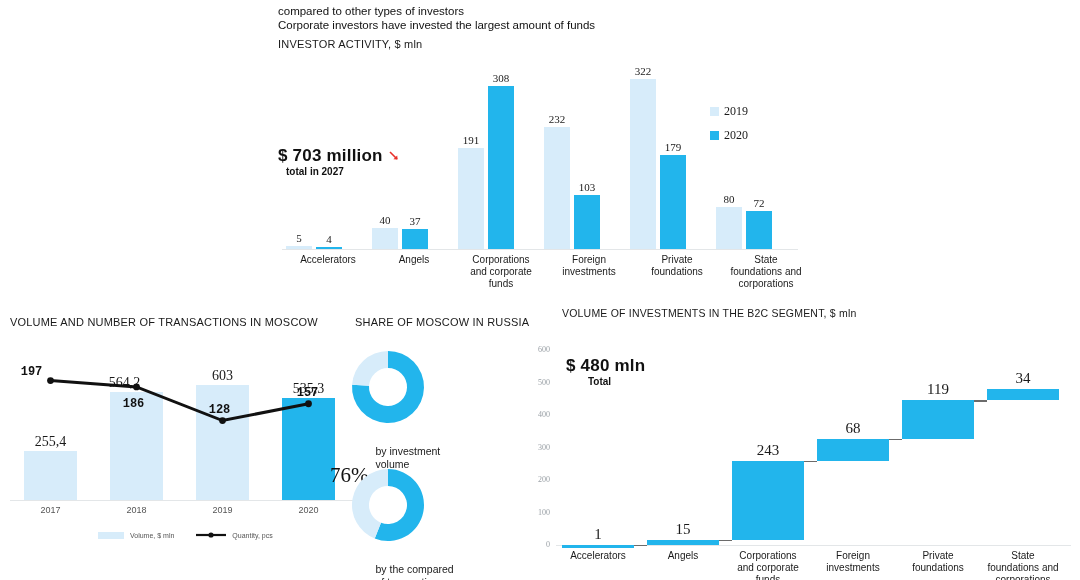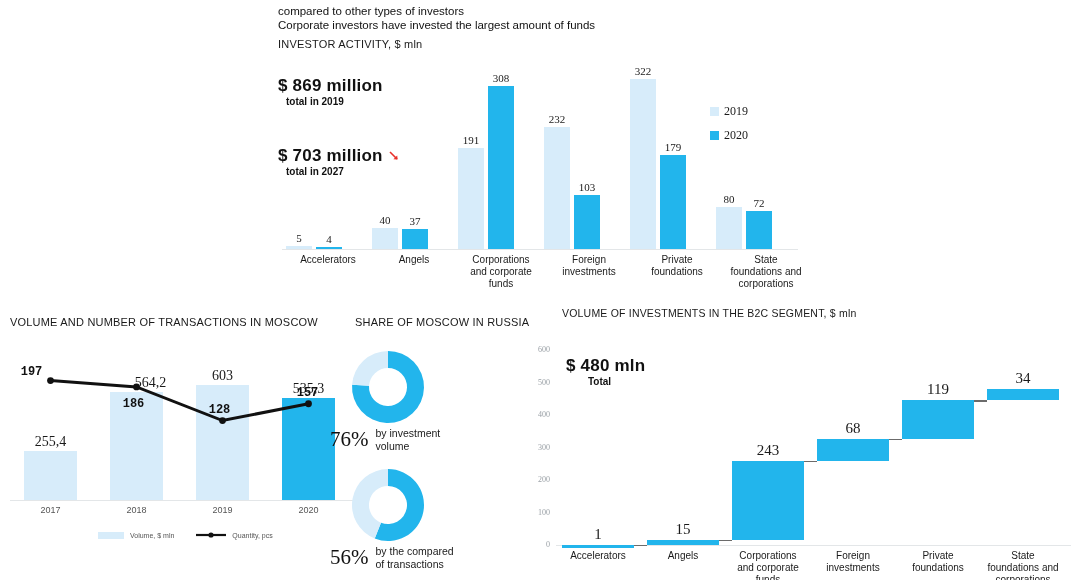--- a/index.html
+++ b/index.html
@@ -48,21 +48,21 @@
 
   
   #bl-chart { left: 10px; top: 345px; width: 350px; height: 185px; }
   .poly-line { position: absolute; left: 0; top: 0; overflow: visible; }
 
   .mini-legend { display: flex; align-items: center; gap: 6px; }
   .mini-legend-text { font-size: 7px; color: #555; }
 
   
   .donut-pct {
-    font-family: "Liberation Serif", serif; font-size: 21px; color: #111;
+    font-family: "Liberation Serif", serif; font-size: 21px; color: #111; margin-top: 36px;
   }
   .donut-desc { font-size: 10.5px; line-height: 12.5px; color: #1a1a1a; }
 
   
   #wf-chart { left: 556px; top: 330px; width: 515px; height: 200px; }
   .wf-connector { position: absolute; height: 1.5px; background: #6b6b6b; }
 </style>
 </head>
 <body>
 
@@ -70,24 +70,20 @@
 
   <div class="abs headline" style="left:278px; top:4px; width:400px;">
     <div>compared to other types of investors</div>
     <div>Corporate investors have invested the largest amount of funds</div>
   </div>
 
   <div class="abs section-title" style="left:278px; top:38px;">INVESTOR ACTIVITY, $ mln</div>
 
   <div class="abs" id="top-chart">
 
-    <div class="abs" style="left:0px; top:18px;">
-      <div class="big-total">$ 869 million</div>
-      <div class="big-total-sub" style="padding-left:8px;">total in 2019</div>
-    </div>
     <div class="abs" style="left:0px; top:88px;">
       <div style="display:flex; align-items:center; gap:5px;">
         <span class="big-total">$ 703 million</span>
         <svg width="12" height="12" viewBox="0 0 12 12">
           <path d="M2 2 L9 9" stroke="#e8302a" stroke-width="1.6" fill="none"></path>
           <path d="M9.6 9.6 L5.4 9.2 L9.2 5.4 Z" fill="#e8302a"></path>
         </svg>
       </div>
       <div class="big-total-sub" style="padding-left:8px;">total in 2027</div>
     </div>
@@ -157,21 +153,21 @@
     </div>
   </div>
 
   <div class="abs section-title" style="left:10px; top:316px;">VOLUME AND NUMBER OF TRANSACTIONS IN MOSCOW</div>
 
   <div class="abs" id="bl-chart">
     <div class="abs" style="left:0; top:0; width:350px; height:155px;" id="bl-plot">
         <div style="position:absolute; left:14px; bottom:0; width:53px; height:48.708126036484245px; background:#d7ecfa;"></div>
         <div class="serif-num" style="position:absolute; left:4px; width:73px; bottom:49.708126036484245px; text-align:center; font-size:14px;">255,4</div>
         <div style="position:absolute; left:100px; bottom:0; width:53px; height:107.60033167495854px; background:#d7ecfa;"></div>
-        <div class="serif-num" style="position:absolute; left:104px; width:73px; bottom:108.60033167495854px; text-align:center; font-size:14px;">564,2</div>
+        <div class="serif-num" style="position:absolute; left:78px; width:73px; bottom:108.60033167495854px; text-align:center; font-size:14px;">564,2</div>
         <div style="position:absolute; left:186px; bottom:0; width:53px; height:115px; background:#d7ecfa;"></div>
         <div class="serif-num" style="position:absolute; left:176px; width:73px; bottom:116px; text-align:center; font-size:14px;">603</div>
         <div style="position:absolute; left:272px; bottom:0; width:53px; height:102.0887230514096px; background:#22b5ec;"></div>
         <div class="serif-num" style="position:absolute; left:262px; width:73px; bottom:103.0887230514096px; text-align:center; font-size:14px;">535,3</div>
         <svg class="poly-line" width="350" height="155">
           <polyline points="40.5,35.54 126.5,41.92 212.5,75.56 298.5,58.74" fill="none" stroke="#111111" stroke-width="3"></polyline>
           <circle cx="40.5" cy="35.54" r="3.4" fill="#111111"></circle>
           <circle cx="126.5" cy="41.92" r="3.4" fill="#111111"></circle>
           <circle cx="212.5" cy="75.56" r="3.4" fill="#111111"></circle>
           <circle cx="298.5" cy="58.74" r="3.4" fill="#111111"></circle>

